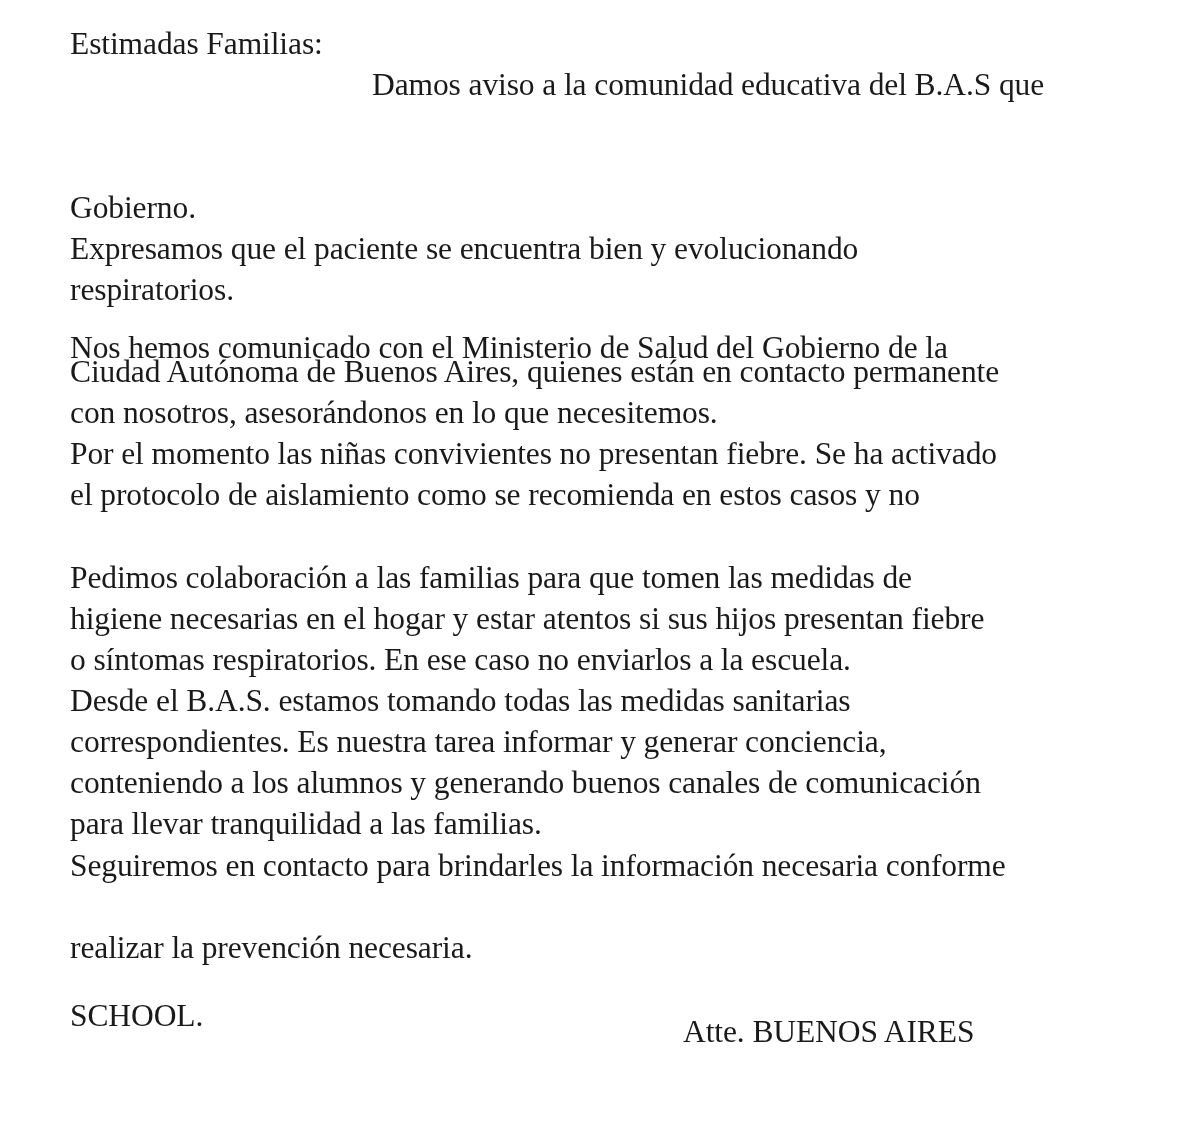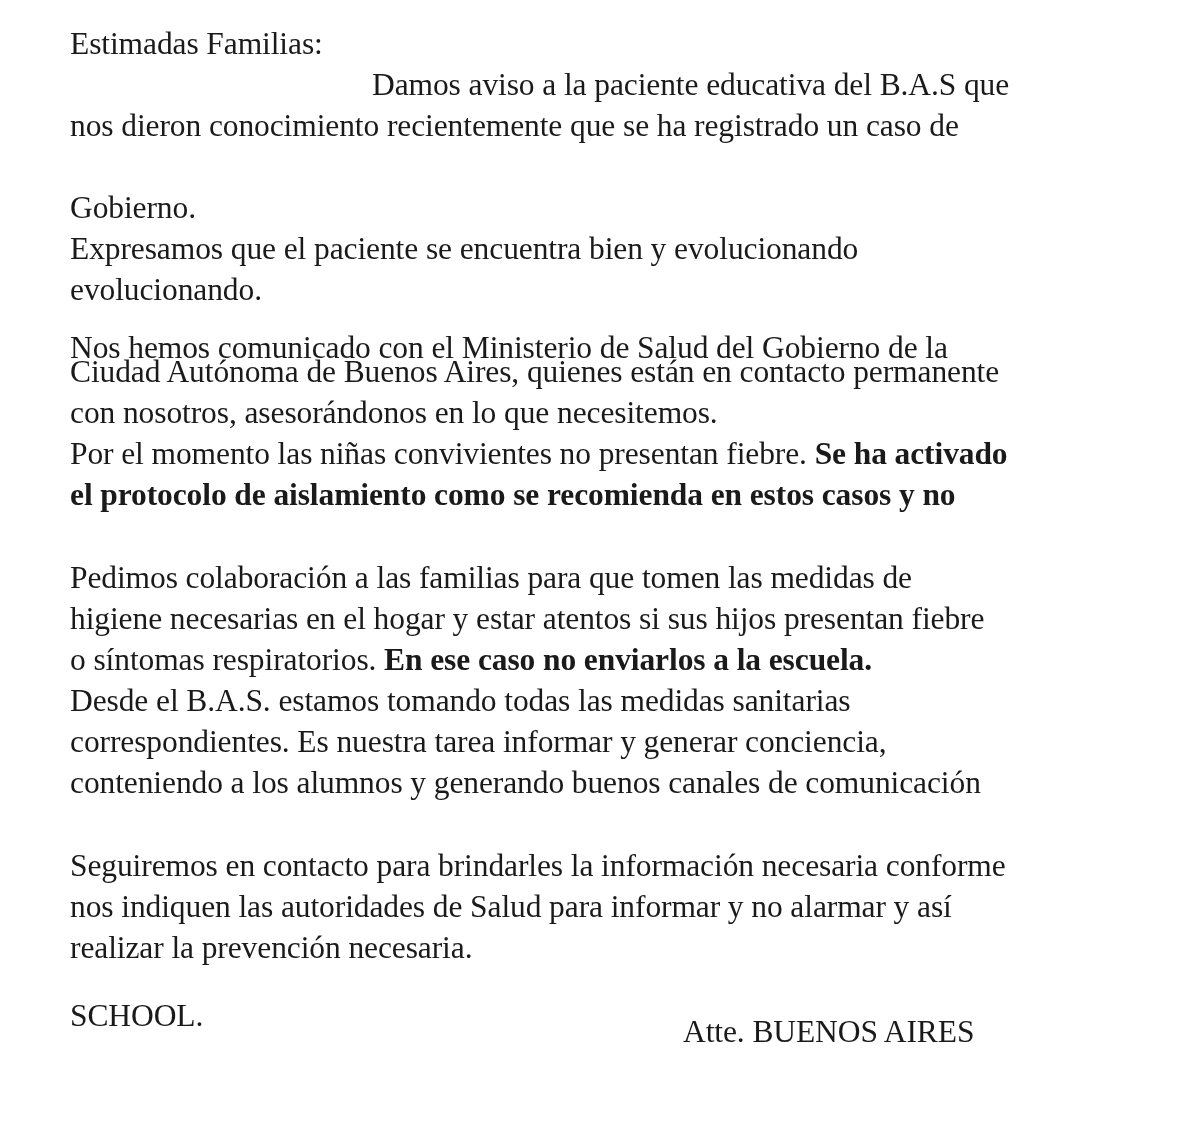--- a/index.html
+++ b/index.html
@@ -12,42 +12,39 @@
       color: #1a1a1a;
       text-align: center;
     }
     .line {
       position: absolute;
       left: 70px;
       white-space: nowrap;
       line-height: 40px;
       letter-spacing: -0.1px;
     }
-    .b { font-weight: bold; }
+    .b { font-weight: normal; }
   </style>
 </head>
 <body>
 
 <div class="page">
   <div class="line" style="top:24px">Estimadas Familias:</div>
 
   <div class="line" style="top:65px; left:372px">
-    <span>Damos aviso a la paciente educativa del B.A.S que</span><span class="b"></span>
-  </div>
-  <div class="line" style="top:106px">
-    <span>nos dieron conocimiento recientemente que se ha registrado un caso de</span><span class="b"></span>
+    <span>Damos aviso a la comunidad educativa del B.A.S que</span><span class="b"></span>
   </div>
   <div class="line" style="top:188px">
     <span>Gobierno.</span><span class="b"></span>
   </div>
   <div class="line" style="top:229px">
     <span>Expresamos que el paciente se encuentra bien y evolucionando</span><span class="b"></span>
   </div>
   <div class="line" style="top:270px">
-    <span>evolucionando.</span><span class="b"></span>
+    <span>respiratorios.</span><span class="b"></span>
   </div>
   <div class="line" style="top:328px">
     <span>Nos hemos comunicado con el Ministerio de Salud del Gobierno de la</span><span class="b"></span>
   </div>
   <div class="line" style="top:352px">
     <span>Ciudad Autónoma de Buenos Aires, quienes están en contacto permanente</span><span class="b"></span>
   </div>
   <div class="line" style="top:393px">
     <span>con nosotros, asesorándonos en lo que necesitemos.</span><span class="b"></span>
   </div>
@@ -68,25 +65,25 @@
   </div>
   <div class="line" style="top:681px">
     <span>Desde el B.A.S. estamos tomando todas las medidas sanitarias</span><span class="b"></span>
   </div>
   <div class="line" style="top:722px">
     <span>correspondientes. Es nuestra tarea informar y generar conciencia,</span><span class="b"></span>
   </div>
   <div class="line" style="top:763px">
     <span>conteniendo a los alumnos y generando buenos canales de comunicación</span><span class="b"></span>
   </div>
+  <div class="line" style="top:804px">
+    <span>para llevar tranquilidad a las familias.</span><span class="b"></span>
+  </div>
   <div class="line" style="top:846px">
     <span>Seguiremos en contacto para brindarles la información necesaria conforme</span><span class="b"></span>
-  </div>
-  <div class="line" style="top:887px">
-    <span>nos indiquen las autoridades de Salud para informar y no alarmar y así</span><span class="b"></span>
   </div>
   <div class="line" style="top:928px">
     <span>realizar la prevención necesaria.</span><span class="b"></span>
   </div>
 
   <div class="line" style="top:1012px; left:683px">Atte. BUENOS AIRES</div>
   <div class="line" style="top:996px">SCHOOL.</div>
 </div>
 
 </body></html>

